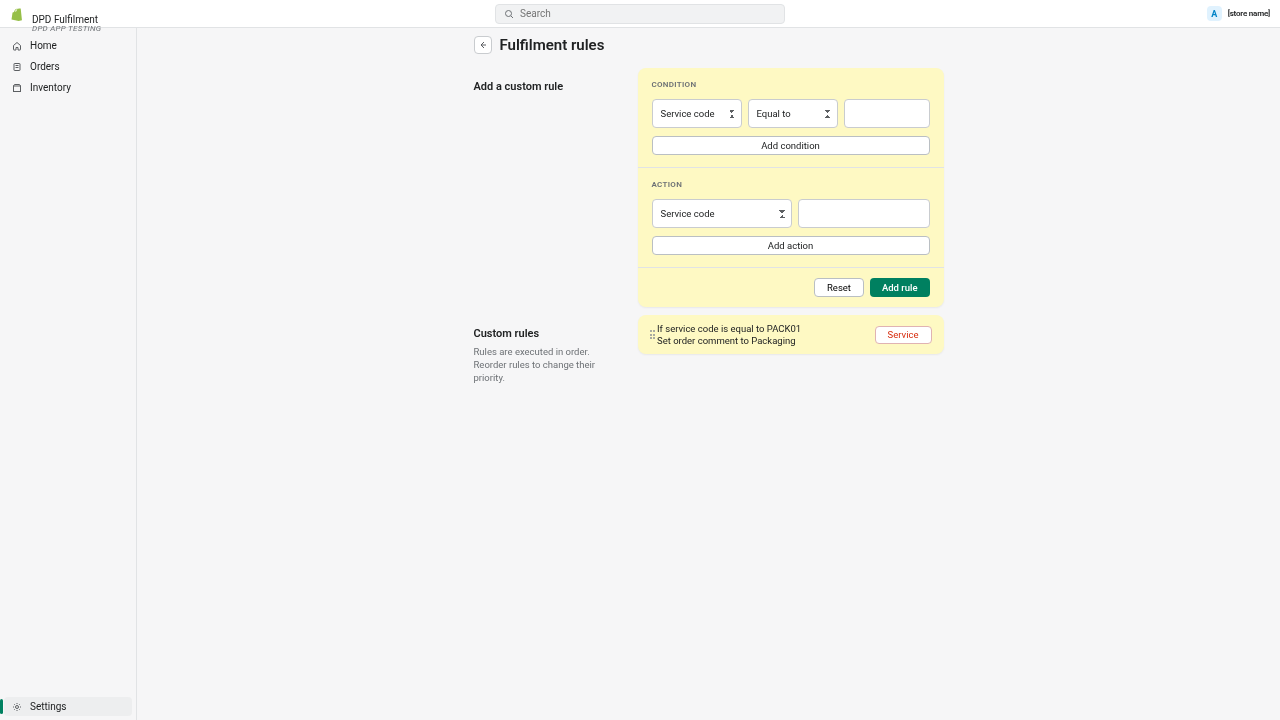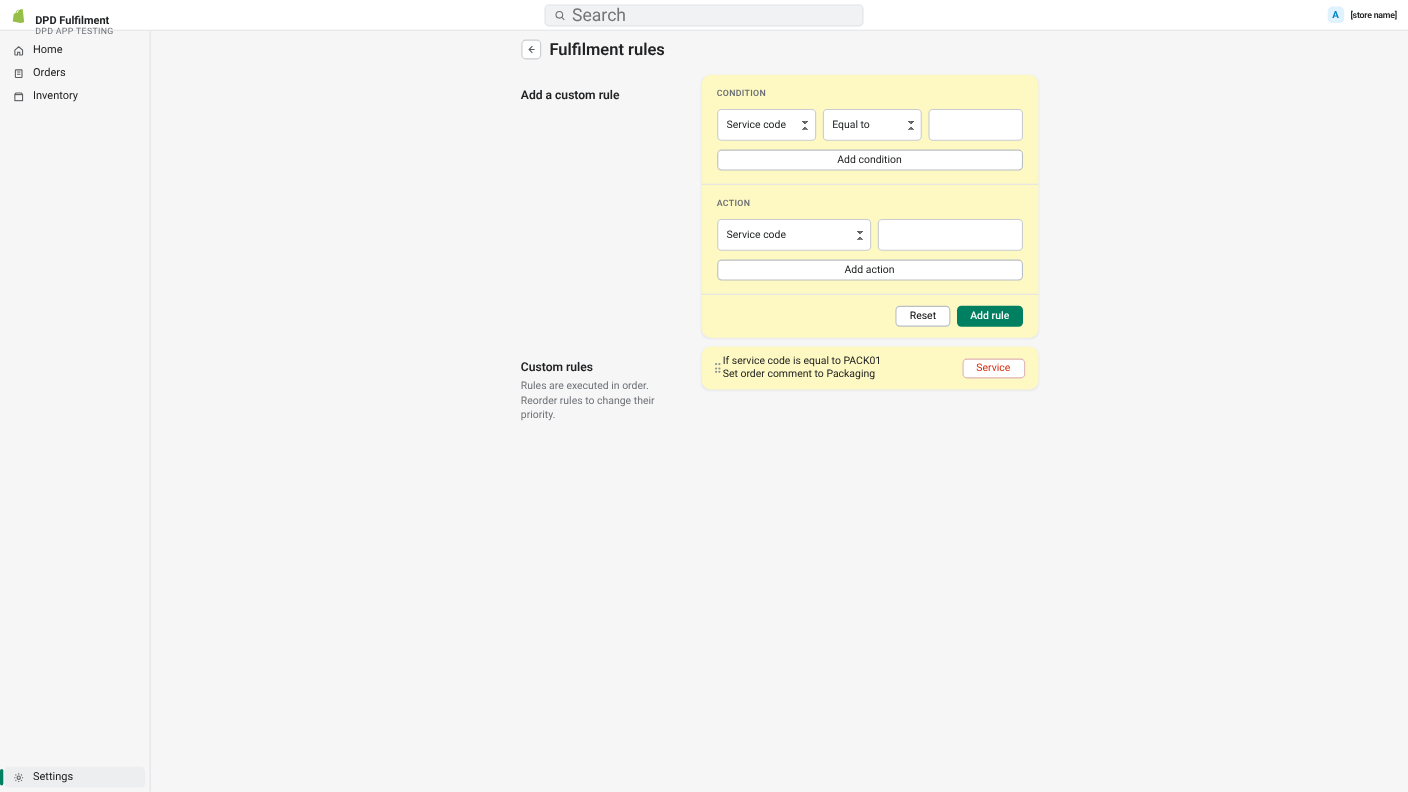--- a/index.html
+++ b/index.html
@@ -38,28 +38,29 @@
       height: 14px;
       color: #96bf48;
     }
     .topbar-titles {
       display: flex;
       flex-direction: column;
       line-height: 1;
     }
     .topbar-title {
       font-size: 10px;
-      font-weight: 700;
+      font-weight: 400;
       color: #202223;
       margin-top: 20px;
     }
     .topbar-subtitle {
       font-size: 8px;
       color: #6d7175;
       letter-spacing: 0.3px;
+      font-style: italic;
     }
     .topbar-search {
       position: absolute;
       left: 50%;
       transform: translateX(-50%);
       width: 290px;
       height: 20px;
       background: #f1f2f3;
       border: 1px solid #e1e3e5;
       border-radius: 4px;
@@ -71,21 +72,21 @@
     .topbar-search svg {
       width: 10px;
       height: 10px;
       color: #6d7175;
     }
     .topbar-search input {
       flex: 1;
       border: none;
       background: transparent;
       outline: none;
-      font-size: 16px;
+      font-size: 10px;
       color: #6d7175;
     }
     .topbar-right {
       margin-left: auto;
       display: flex;
       align-items: center;
       gap: 6px;
     }
     .avatar-badge {
       width: 15px;

